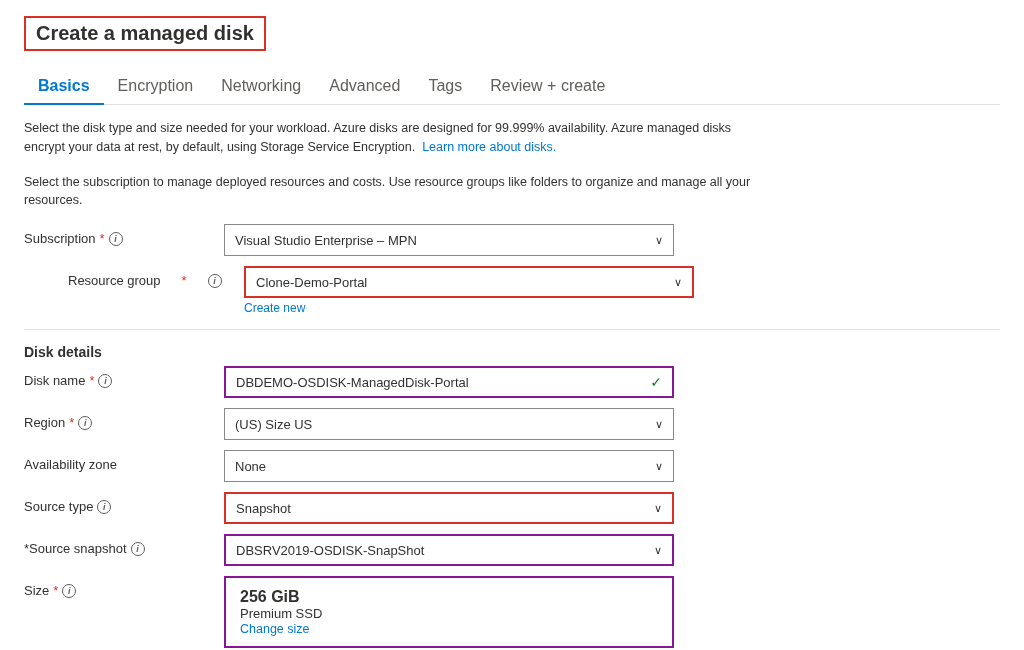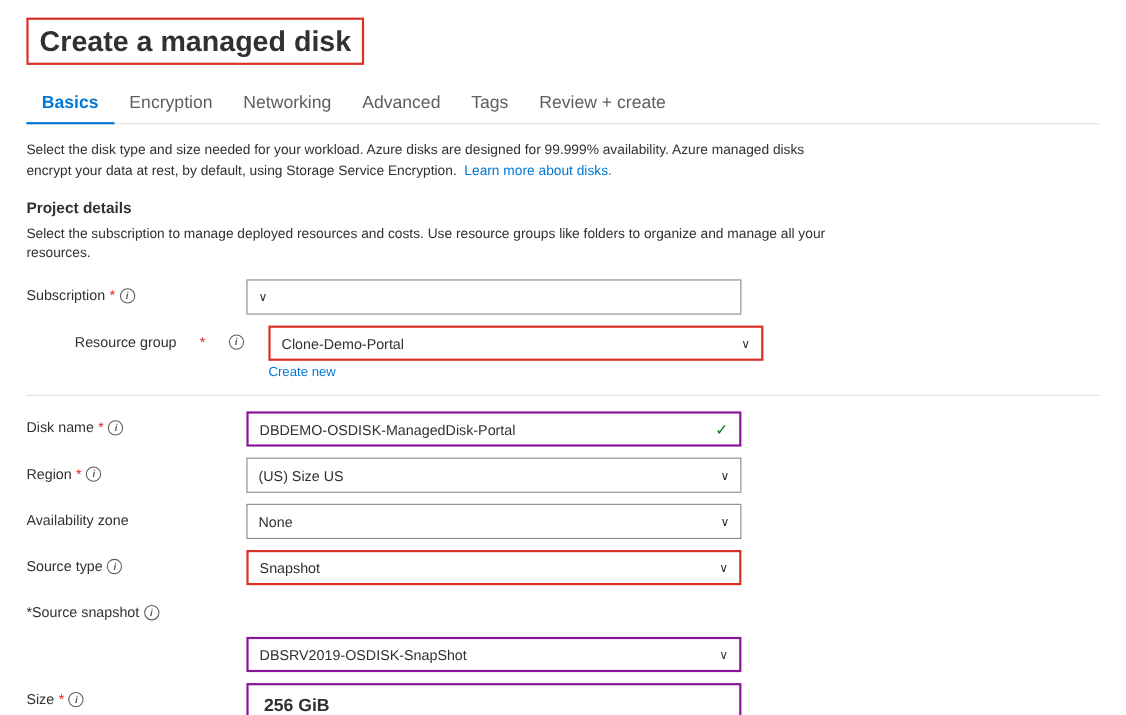--- a/index.html
+++ b/index.html
@@ -10,21 +10,21 @@
       background: #fff;
       padding: 0;
     }
     .page-container {
       width: 1024px;
       min-height: 650px;
       background: #fff;
       padding: 16px 24px;
     }
     .page-title {
-      font-size: 26px;
+      font-size: 20px;
       font-weight: 600;
       color: #323130;
       border: 2px solid #d93025;
       display: inline-block;
       padding: 4px 10px;
       margin-bottom: 18px;
     }
     .tabs {
       display: flex;
       gap: 0;
@@ -170,21 +170,20 @@
       font-size: 12.5px;
       cursor: pointer;
       margin-top: 2px;
     }
     .resource-group-container {
       display: flex;
       flex-direction: column;
     }
     .source-snapshot-box {
       border: 2px solid #881798;
-      margin-top: 37px;
     }
   </style>
 </head>
 <body>
 
 <div class="page-container">
   
   <div class="page-title">Create a managed disk</div>
 
   
@@ -197,32 +196,32 @@
     <div class="tab">Review + create</div>
   </div>
 
   
   <p class="description">
     <span>Select the disk type and size needed for your workload. Azure disks are designed for 99.999% availability. Azure managed disks encrypt your data at rest, by default, using Storage Service Encryption.</span>
     &nbsp;<a>Learn more about disks.</a>
   </p>
 
   
-  <div class="section-title">Project details</div>
   <p class="section-desc">Select the subscription to manage deployed resources and costs. Use resource groups like folders to organize and manage all your resources.</p>
 
   
   <div class="form-row">
     <div class="form-label">
       <span>Subscription</span>
       <span class="required">*</span>
       <span class="info-icon">i</span>
     </div>
     <div class="form-control">
       <div class="dropdown">
+        <span>Visual Studio Enterprise – MPN</span>
         <span class="dropdown-arrow">∨</span>
       </div>
     </div>
   </div>
 
   
   <div class="form-row indent-row">
     <div class="form-label" style="padding-left:24px;gap:21px;">
       <span>Resource group</span>
       <span class="required">*</span>
@@ -233,20 +232,21 @@
         <span>Clone-Demo-Portal</span>
         <span class="dropdown-arrow">∨</span>
       </div>
       <a class="create-new-link">Create new</a>
     </div>
   </div>
 
   <hr class="divider">
 
   
+  <div class="section-title">Disk details</div>
 
   
   <div class="form-row">
     <div class="form-label">
       <span>Disk name</span>
       <span class="required">*</span>
       <span class="info-icon">i</span>
     </div>
     <div class="form-control">
       <div class="dropdown disk-name">

